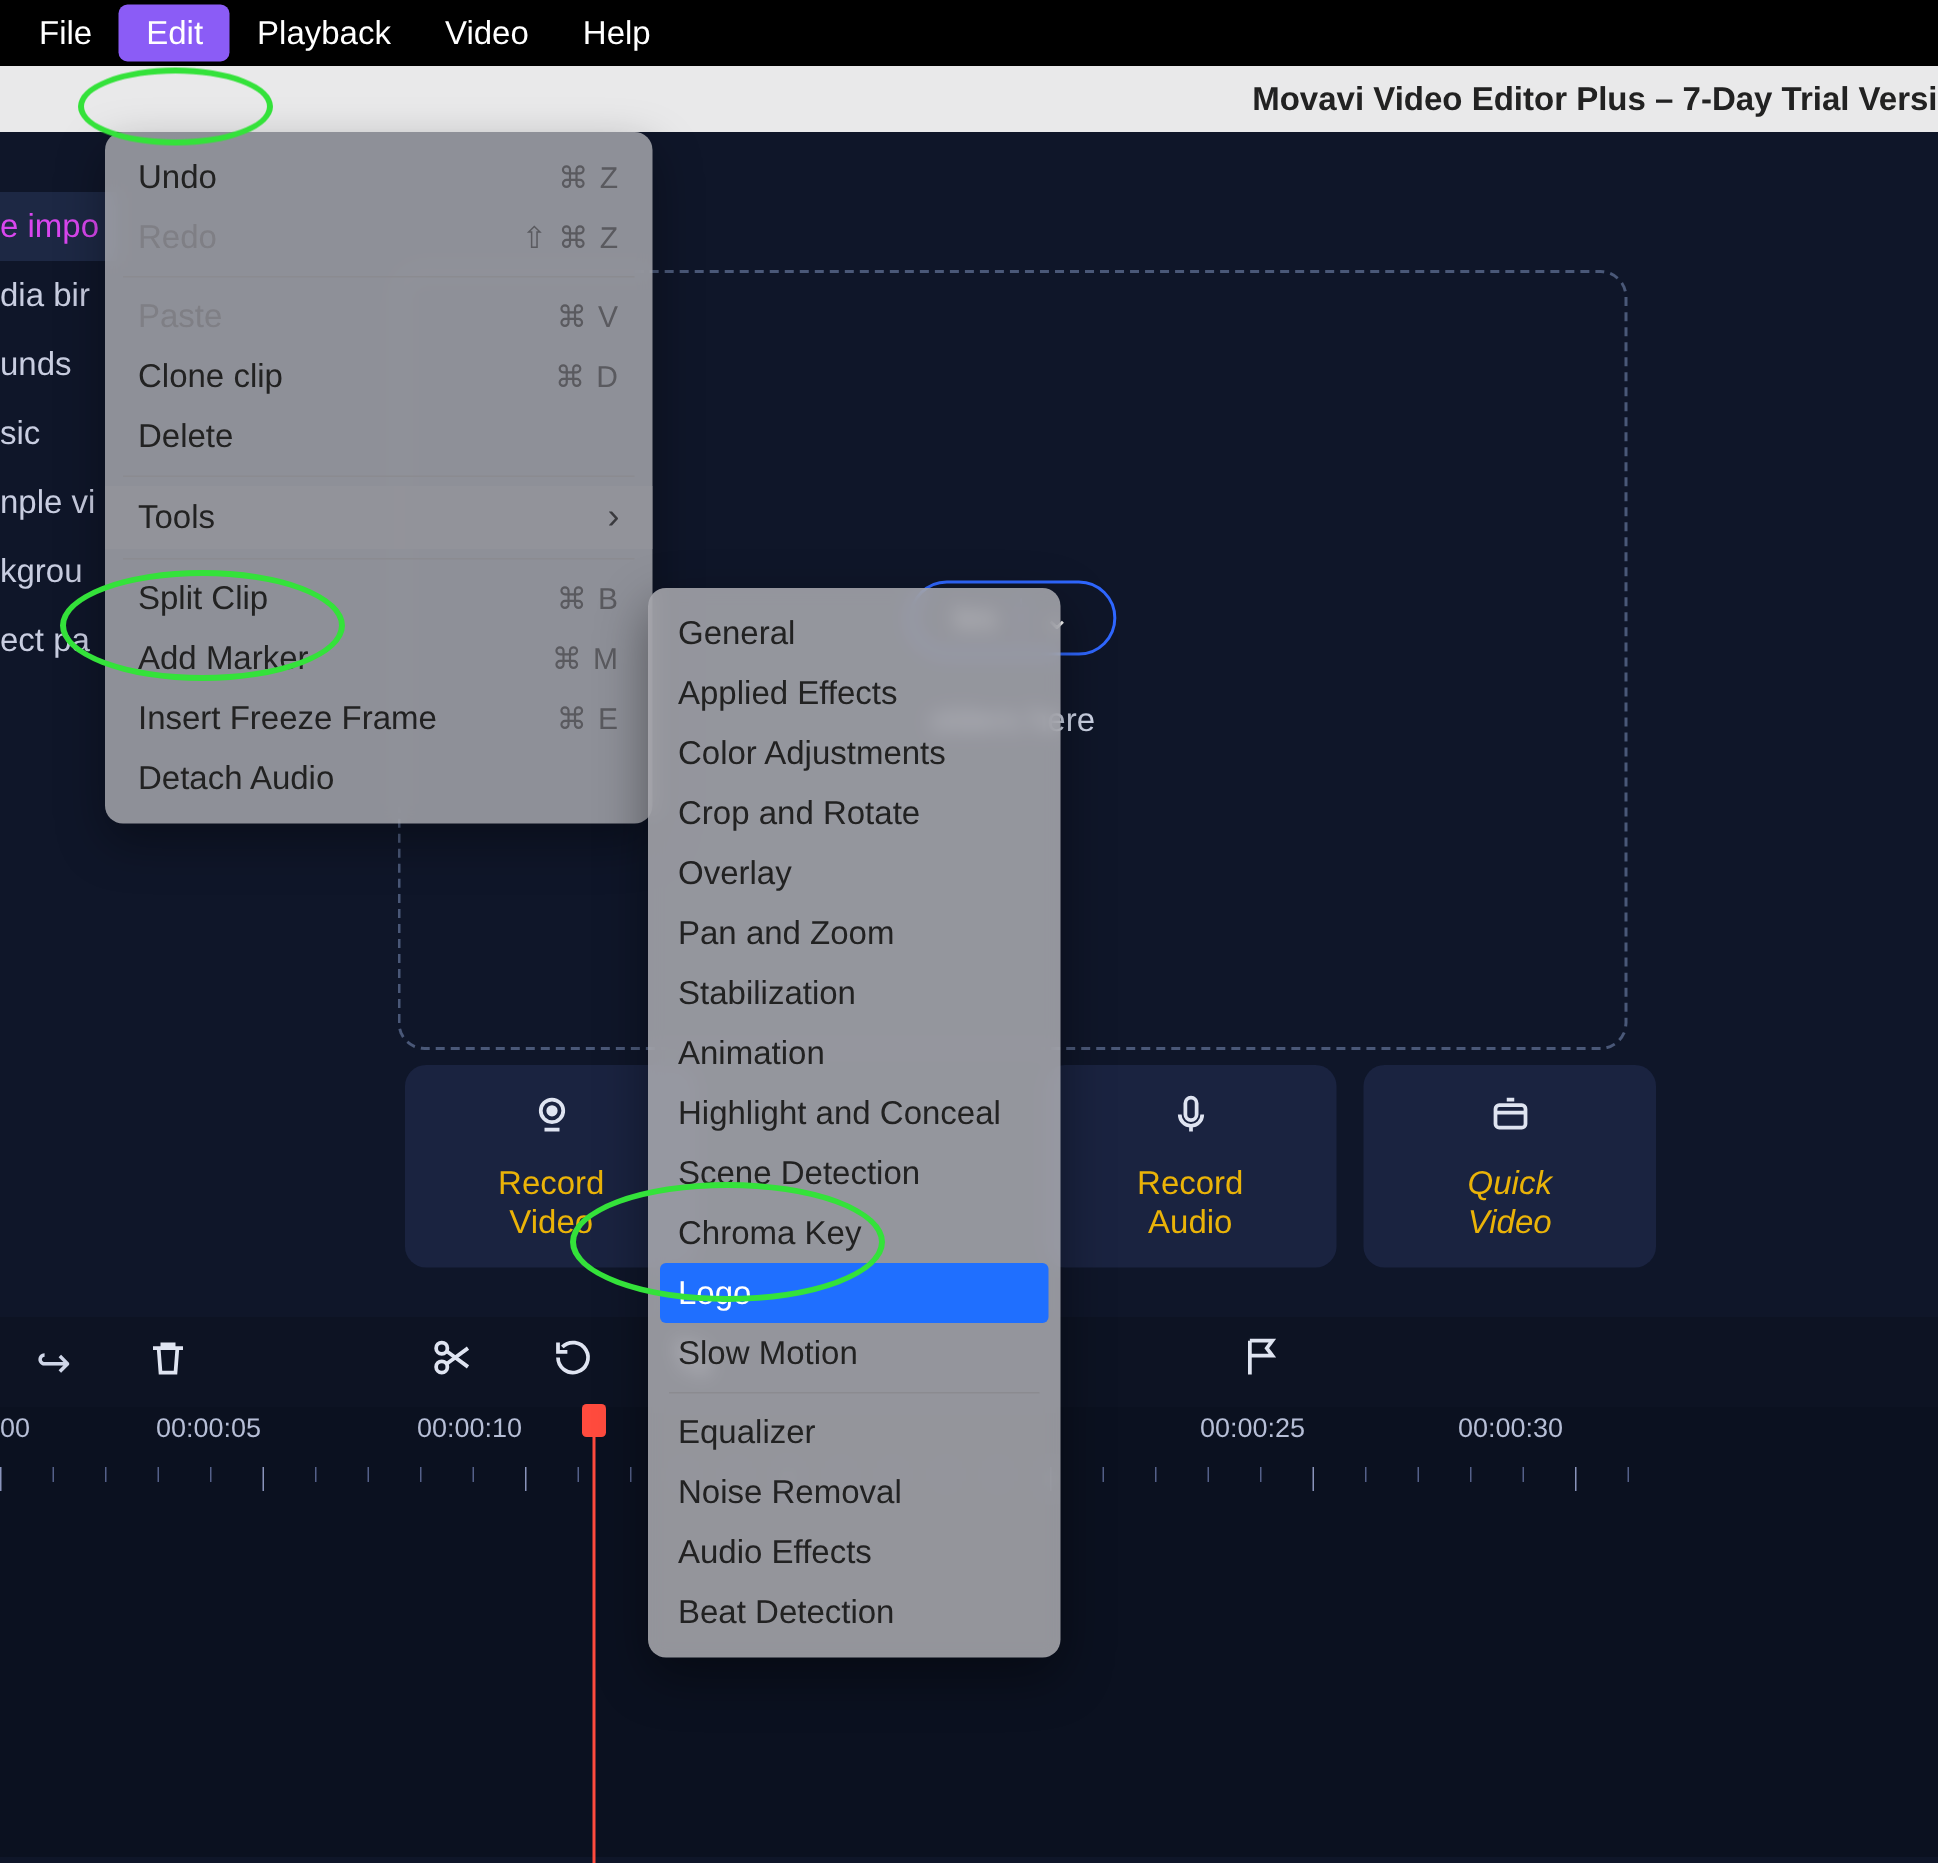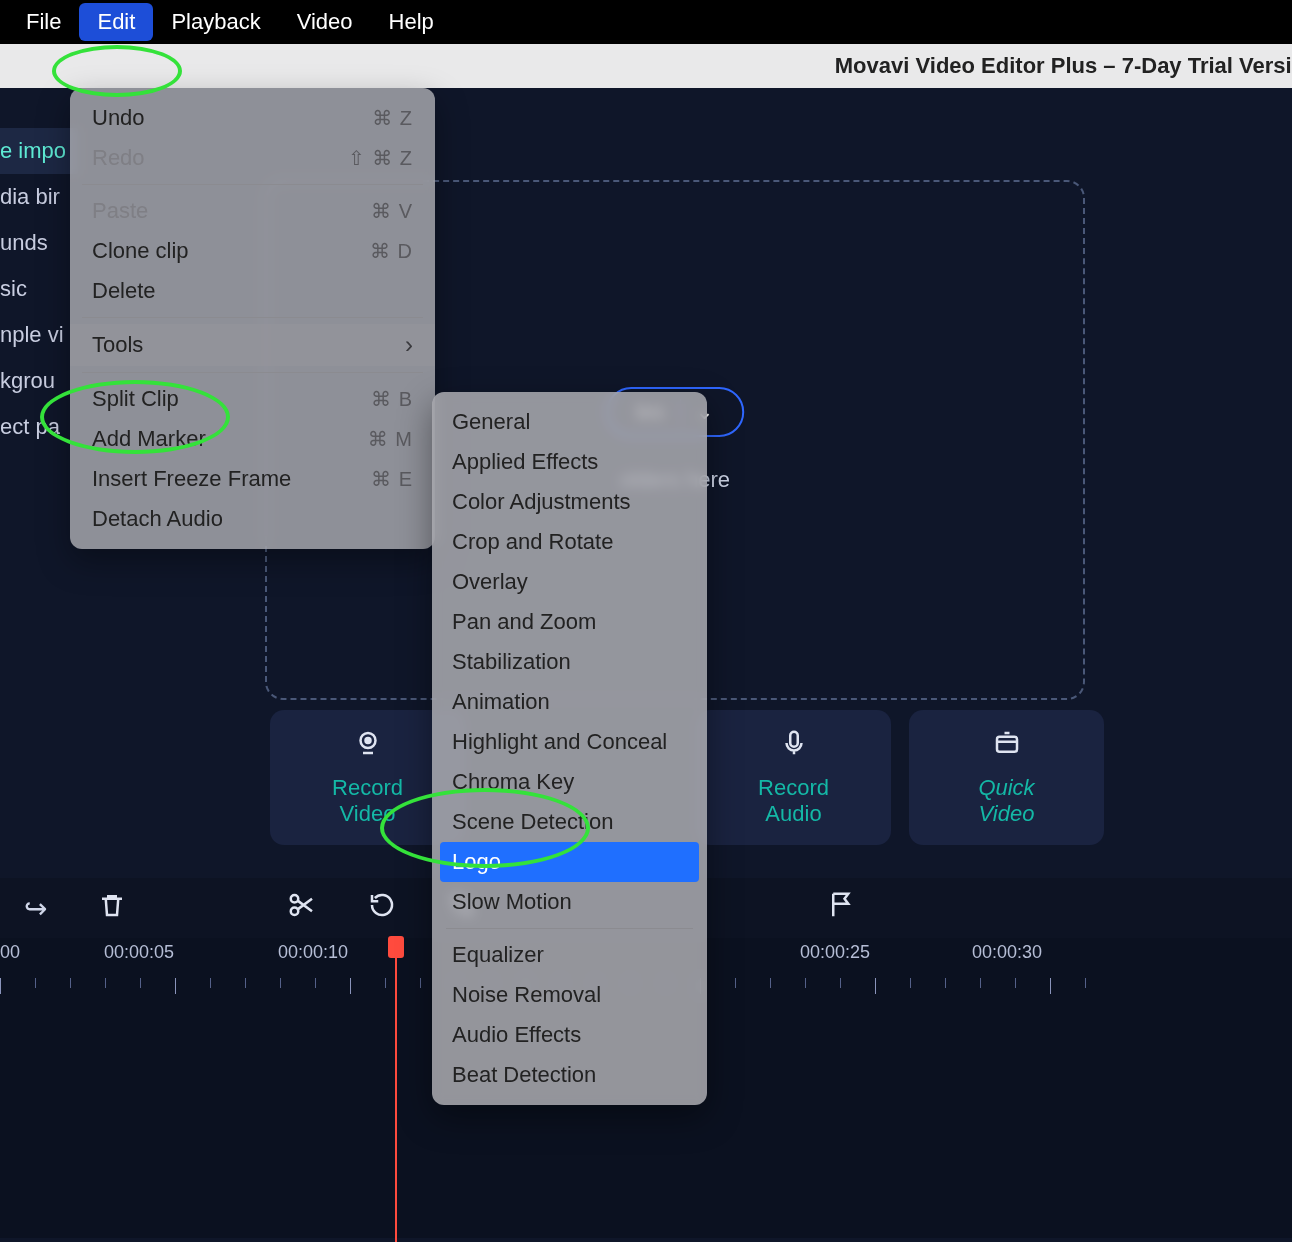--- a/index.html
+++ b/index.html
@@ -1,43 +1,43 @@
 <!DOCTYPE html>
 <html><head>
 <meta charset="utf-8">
 <style>
   * { box-sizing: border-box; margin: 0; padding: 0; }
   html, body { width: 1292px; height: 1242px; font-family: -apple-system, "Helvetica Neue", Arial, sans-serif; background:#0e1425; overflow:hidden; }
   
   
   .menubar { background:#000; height:44px; display:flex; align-items:center; padding:0 8px; gap:0; color:#fff; font-size:22px; }
   .menubar .menu-item { padding:6px 18px; cursor:default; border-radius:6px; }
-  .menubar .menu-item.active { background:#1d4ed8; }
+  .menubar .menu-item.active { background:#8b5cf6; }
 
   
   .titlebar { height:44px; background:#e9e9ea; display:flex; align-items:center; justify-content:center; color:#222; font-size:22px; font-weight:600; width:100%; padding-left:500px; white-space:nowrap; overflow:hidden;}
   .titlebar span { margin-left:auto; margin-right:-40px;}
 
   .workspace { position:relative; height:calc(1242px - 88px); background:#0f1629; color:#dbe1ef; }
 
   
   .sidebar { position:absolute; left:0; top:0; width:78px; height:770px; background:#0f1629; padding-top:40px; font-size:22px; color:#c8cde0; }
   .sidebar div { padding:10px 4px 10px 0; text-align:left; white-space:nowrap; }
-  .sidebar .sel { background:#1d2844; color:#5eead4; }
+  .sidebar .sel { background:#1d2844; color:#d946ef; }
 
   
   .drop-panel { position:absolute; left:265px; top:92px; width:820px; height:520px; border:2px dashed #4a5878; border-radius:18px; }
   .drop-inner { position:absolute; left:50%; top:50%; transform:translate(-50%,-50%); text-align:center; }
   .add-btn { display:inline-flex; align-items:center; gap:10px; border:2px solid #2f67ff; color:#fff; font-size:22px; padding:10px 28px; border-radius:999px; }
   .add-btn .chev { border-left:1px solid #2f67ff; padding-left:14px; margin-left:6px;}
   .drop-hint { margin-top:30px; font-size:22px; color:#cfd6e8; }
 
   
   .action-row { position:absolute; left:270px; top:622px; display:flex; gap:18px; }
-  .action-btn { width:195px; height:135px; background:#1a2340; border-radius:14px; display:flex; flex-direction:column; align-items:center; justify-content:center; color:#14b8a6; font-size:22px; gap:10px; }
+  .action-btn { width:195px; height:135px; background:#1a2340; border-radius:14px; display:flex; flex-direction:column; align-items:center; justify-content:center; color:#eab308; font-size:22px; gap:10px; }
   .action-btn .icon { font-size:30px; }
 
   
   .toolbar { position:absolute; left:0; top:790px; height:60px; width:100%; background:#0d1323; display:flex; align-items:center; gap:50px; padding:0 24px; color:#cfd6e8; font-size:28px; }
   .toolbar span { display:inline-block; }
 
   
   .timeline { position:absolute; left:0; top:850px; width:100%; height:300px; background:#0b1120; }
   .time-labels { position:relative; height:40px; color:#b6bed6; font-size:18px; }
   .time-labels span { position:absolute; top:4px; }
@@ -270,22 +270,22 @@
   <div class="tools-menu" id="tools-menu">
       <div class="row">General</div>
       <div class="row">Applied Effects</div>
       <div class="row">Color Adjustments</div>
       <div class="row">Crop and Rotate</div>
       <div class="row">Overlay</div>
       <div class="row">Pan and Zoom</div>
       <div class="row">Stabilization</div>
       <div class="row">Animation</div>
       <div class="row">Highlight and Conceal</div>
+      <div class="row">Scene Detection</div>
       <div class="row">Chroma Key</div>
-      <div class="row">Scene Detection</div>
       <div class="row hl">Logo</div>
       <div class="row">Slow Motion</div>
       <div class="sep"></div>
       <div class="row">Equalizer</div>
       <div class="row">Noise Removal</div>
       <div class="row">Audio Effects</div>
       <div class="row">Beat Detection</div>
     </div>
 
   <div class="oval ov1" style="top:-48px"></div>

